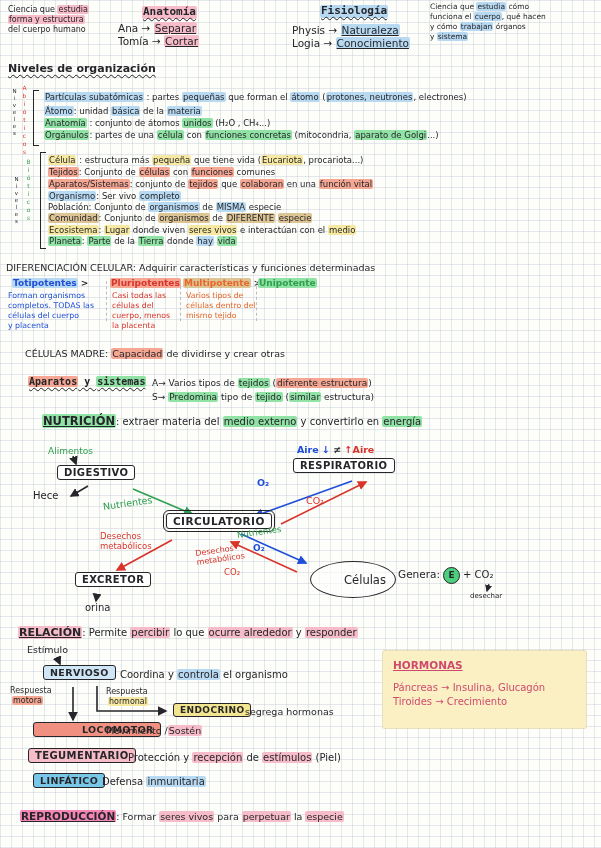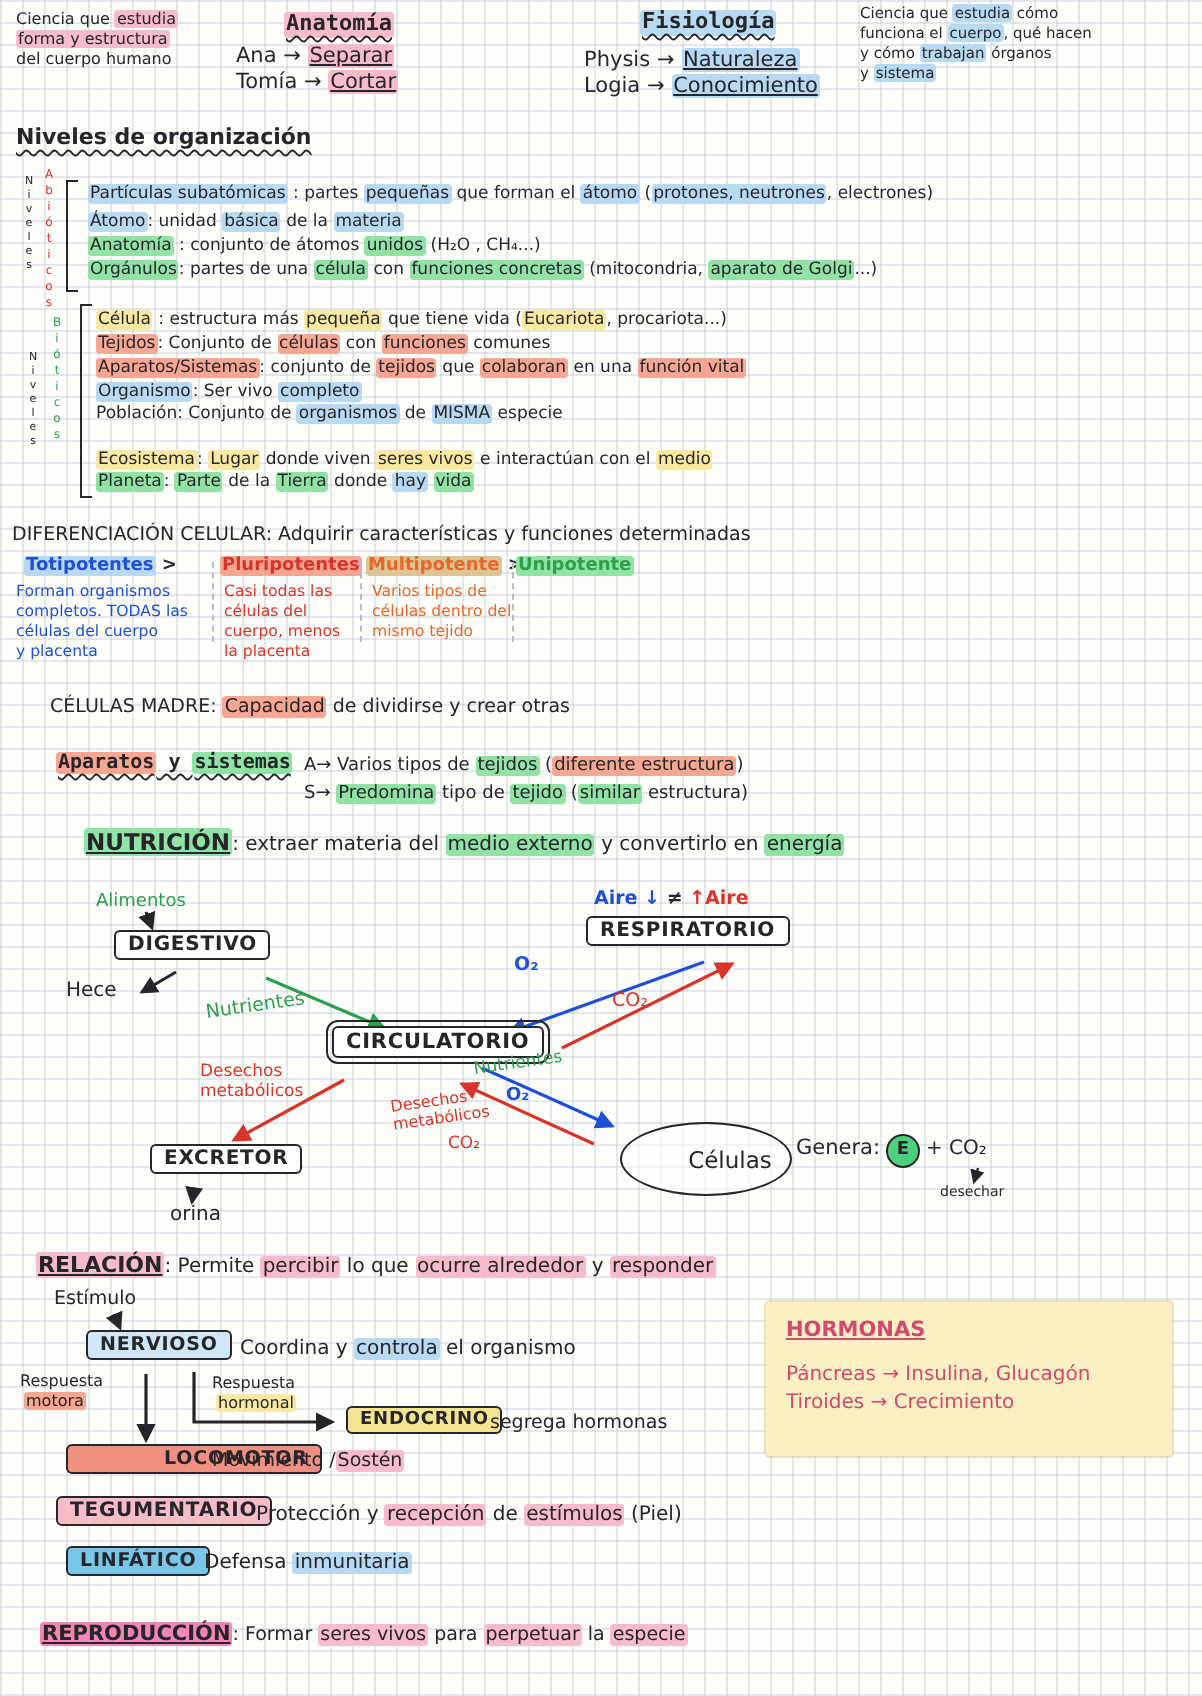--- a/index.html
+++ b/index.html
@@ -106,20 +106,21 @@
   <div class="abs fs85" style="left:44px;top:130px"><span class="hl-green">Orgánulos</span><span>: partes de una </span><span class="hl-green">célula</span><span> con </span><span class="hl-green">funciones concretas</span><span> (mitocondria, </span><span class="hl-green">aparato de Golgi</span><span>...)</span></div>
 
   <div class="vlabel" style="left:13px;top:176px;font-size:5.5px">Niveles</div>
   <div class="vlabel txt-green" style="left:25px;top:158px;font-size:6px">Bióticos</div>
   <div class="bracket" style="left:40px;top:152px;height:95px"></div>
   <div class="abs fs85" style="left:48px;top:155px"><span class="hl-yellow">Célula</span><span> : estructura más </span><span class="hl-yellow">pequeña</span><span> que tiene vida (</span><span class="hl-yellow">Eucariota</span><span>, procariota...)</span></div>
   <div class="abs fs85" style="left:48px;top:167px"><span class="hl-salmon">Tejidos</span><span>: Conjunto de </span><span class="hl-salmon">células</span><span> con </span><span class="hl-salmon">funciones</span><span> comunes</span></div>
   <div class="abs fs85" style="left:48px;top:179px"><span class="hl-salmon">Aparatos/Sistemas</span><span>: conjunto de </span><span class="hl-salmon">tejidos</span><span> que </span><span class="hl-salmon">colaboran</span><span> en una </span><span class="hl-salmon">función vital</span></div>
   <div class="abs fs85" style="left:48px;top:191px"><span class="hl-blue">Organismo</span><span>: Ser vivo </span><span class="hl-blue">completo</span></div>
   <div class="abs fs85" style="left:48px;top:202px"><span>Población: Conjunto de </span><span class="hl-blue">organismos</span><span> de </span><span class="hl-blue">MISMA</span><span> especie</span></div>
+  <div class="abs fs85" style="left:48px;top:213px"><span class="hl-tan">Comunidad</span><span>: Conjunto de </span><span class="hl-tan">organismos</span><span> de </span><span class="hl-tan">DIFERENTE</span><span> </span><span class="hl-tan">especie</span></div>
   <div class="abs fs85" style="left:48px;top:225px"><span class="hl-yellow">Ecosistema</span><span>: </span><span class="hl-yellow">Lugar</span><span> donde viven </span><span class="hl-yellow">seres vivos</span><span> e interactúan con el </span><span class="hl-yellow">medio</span></div>
   <div class="abs fs85" style="left:48px;top:236px"><span class="hl-green">Planeta</span><span>: </span><span class="hl-green">Parte</span><span> de la </span><span class="hl-green">Tierra</span><span> donde </span><span class="hl-blue">hay</span><span> </span><span class="hl-green">vida</span></div>
 
   <div class="abs fs95" style="left:6px;top:262px">DIFERENCIACIÓN CELULAR: Adquirir características y funciones determinadas</div>
   <div class="abs fs9 b" style="left:12px;top:278px"><span class="txt-blue hl-blue">Totipotentes</span><span> &gt;</span></div>
   <div class="abs fs9 b" style="left:110px;top:278px"><span class="txt-red hl-salmon">Pluripotentes</span><span> &gt;</span></div>
   <div class="abs fs9 b" style="left:183px;top:278px"><span class="txt-orange hl-tan">Multipotente</span><span> &gt;</span></div>
   <div class="abs fs9 b" style="left:258px;top:278px"><span class="txt-green hl-green">Unipotente</span></div>
   <div class="vsep" style="left:106px;top:281px;height:40px"></div>
   <div class="vsep" style="left:180px;top:281px;height:40px"></div>

